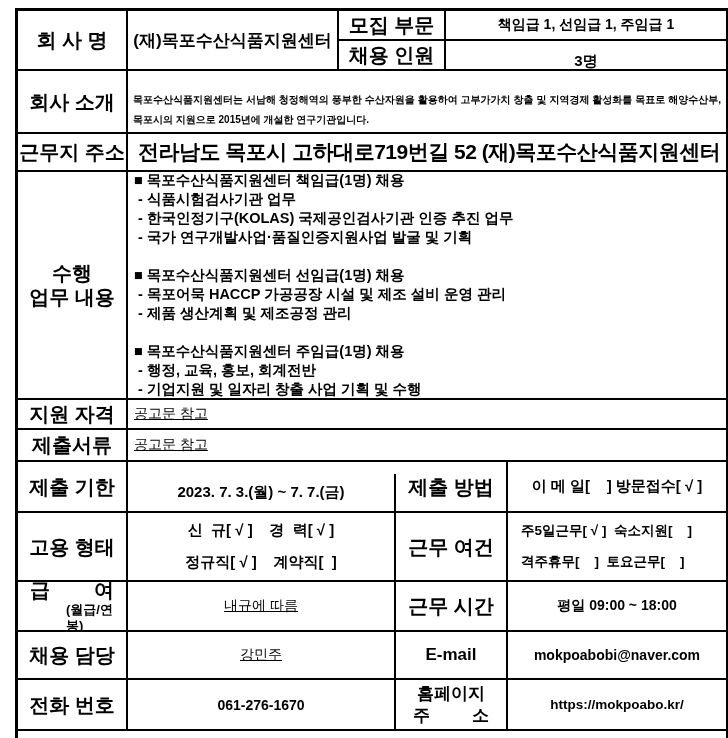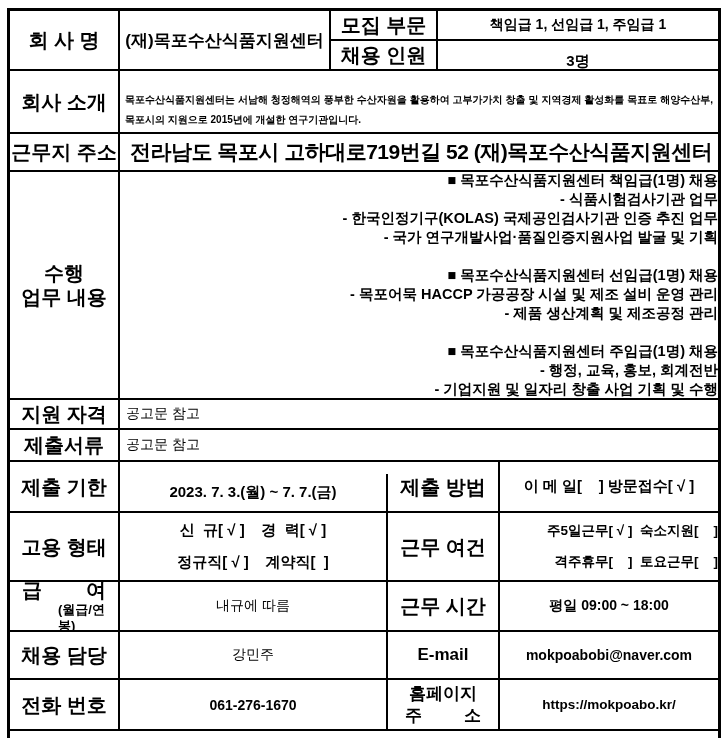--- a/index.html
+++ b/index.html
@@ -2,21 +2,21 @@
 <html><head>
 <meta charset="utf-8">
 <style>
   html,body { margin:0; padding:0; background:#fff; }
   .page {
     position:relative; width:728px; height:738px; background:#fff;
     font-family:"Liberation Sans","DejaVu Sans",sans-serif; color:#000;
     overflow:hidden;
   }
   .tbl {
-    position:absolute; left:7px; top:8px; width:714px; height:730px;
+    position:absolute; left:15px; top:8px; width:714px; height:730px;
     box-sizing:border-box;
     border:3px solid #000; border-bottom:none;
     display:grid;
     grid-template-columns:110px 211px 57px 50px 62px 218px;
     grid-template-rows:30px 30px 63px 38px 228px 30px 32px 51px 69px 50px 48px 51px 1fr;
   }
   .cell {
     border-right:2px solid #000; border-bottom:2px solid #000;
     display:flex; align-items:center; justify-content:center;
     overflow:hidden; box-sizing:border-box;
@@ -30,24 +30,24 @@
   .lab-sm { font-weight:bold; font-size:17px; text-align:center; line-height:22px; }
   .sub-lab { font-weight:bold; font-size:13px; line-height:16px;padding-left:48px; }
   .just { display:block; width:84px; text-align:justify; text-align-last:justify; }
   .company-val { font-weight:bold; font-size:17px; }
   .small-val { font-weight:bold; font-size:14px;text-align:right; }
   .val15 { font-weight:bold; font-size:15px;margin-top:12px; }
   .intro { font-weight:bold; font-size:10px; line-height:20px; text-align:justify;
            padding:19px 5px; align-items:flex-start; display:block; }
   .addr { font-weight:bold; font-size:21px; white-space:nowrap; padding-left:10px;
           letter-spacing:-0.5px; }
-  .duties-cell { align-items:flex-end; justify-content:center; padding-left:6px; }
+  .duties-cell { align-items:flex-start; justify-content:center; padding-left:6px; }
   .duty-line { font-weight:bold; font-size:14.5px; line-height:19px; min-height:19px;
                white-space:pre-wrap; }
-  .plain { font-weight:normal; font-size:14px; }
+  .plain { font-weight:normal; font-size:14px;text-decoration:underline; }
   .chk { font-weight:bold; font-size:15px; }
   .chk2 { font-weight:bold; font-size:13.5px; }
   .gap12 > * + * { margin-top:13px; }
   .url-val { font-weight:bold; font-size:13.5px; }
   .email-lab { font-weight:bold; font-size:17px; }
 </style>
 </head>
 <body>
 
 <div class="page">
@@ -95,21 +95,21 @@
     <div class="cell val15" style="grid-area:8/2/9/4">2023. 7. 3.(월) ~ 7. 7.(금)</div>
     <div class="cell lab" style="grid-area:8/4/9/6">제출 방법</div>
     <div class="cell chk pre noR" style="grid-area:8/6/9/7">이 메 일[    ] 방문접수[ √ ]</div>
 
     <div class="cell lab" style="grid-area:9/1/10/2">고용 형태</div>
     <div class="cell col gap12" style="grid-area:9/2/10/4">
       <span class="chk pre">신  규[ √ ]    경  력[ √ ]</span>
       <span class="chk pre">정규직[ √ ]    계약직[  ]</span>
     </div>
     <div class="cell lab" style="grid-area:9/4/10/6">근무 여건</div>
-    <div class="cell col gap12 noR" style="grid-area:9/6/10/7;align-items:flex-end;padding-left:13px">
+    <div class="cell col gap12 noR" style="grid-area:9/6/10/7;align-items:flex-start;padding-left:13px">
       <span class="chk2 pre">주5일근무[ √ ]  숙소지원[    ]</span>
       <span class="chk2 pre">격주휴무[    ]  토요근무[    ]</span>
     </div>
 
     <div class="cell col" style="grid-area:10/1/11/2">
       <span class="lab just">급 여</span>
       <span class="sub-lab">(월급/연봉)</span>
     </div>
     <div class="cell plain" style="grid-area:10/2/11/4">내규에 따름</div>
     <div class="cell lab" style="grid-area:10/4/11/6">근무 시간</div>

